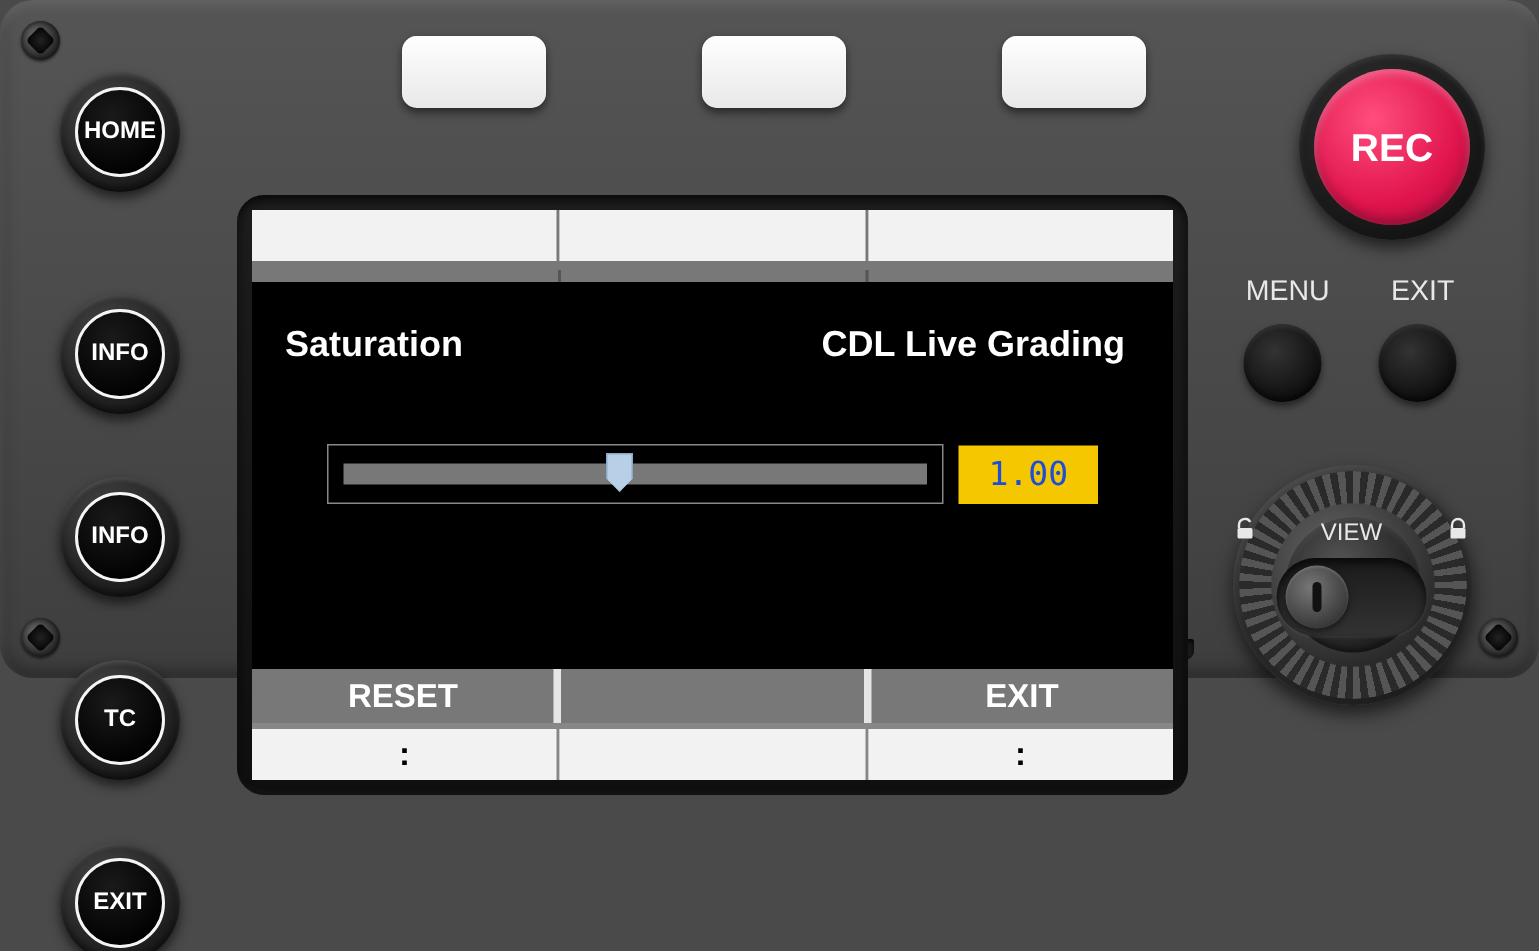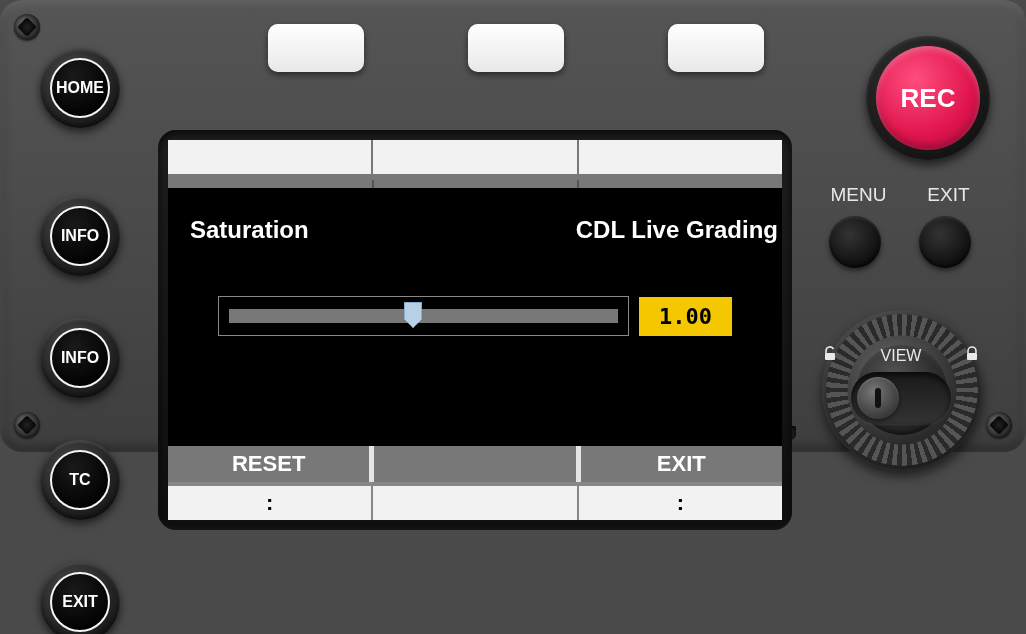--- a/index.html
+++ b/index.html
@@ -270,21 +270,21 @@
       flex: 1;
       background: #f2f2f2;
       margin-bottom: 6px;
       border-right: 2px solid #787878;
     }
     .tab:last-child { border-right: none; }
 
     .title-row {
       display: flex;
       justify-content: space-between;
-      padding: 28px 4px 0 22px;
+      padding: 28px 32px 0 22px;
       color: #fff;
       font-size: 24px;
       font-weight: bold;
     }
 
     .slider-area {
       margin: 52px 50px 0 50px;
       display: flex;
       align-items: center;
       gap: 10px;
@@ -310,22 +310,22 @@
       left: 45%;
       top: -7px;
       width: 18px;
       height: 26px;
       background: #b8cfe8;
       clip-path: polygon(0 0, 100% 0, 100% 65%, 50% 100%, 0 65%);
       border: 1px solid #8aa8c8;
     }
     .value-box {
       background: #f5c700;
-      color: #000000;
-      font-weight: bold;
+      color: #1d4ed8;
+      font-weight: normal;
       font-size: 22px;
       padding: 7px 20px;
       min-width: 90px;
       text-align: right;
     }
 
     .bottom-area {
       position: absolute;
       bottom: 0;
       left: 0;

